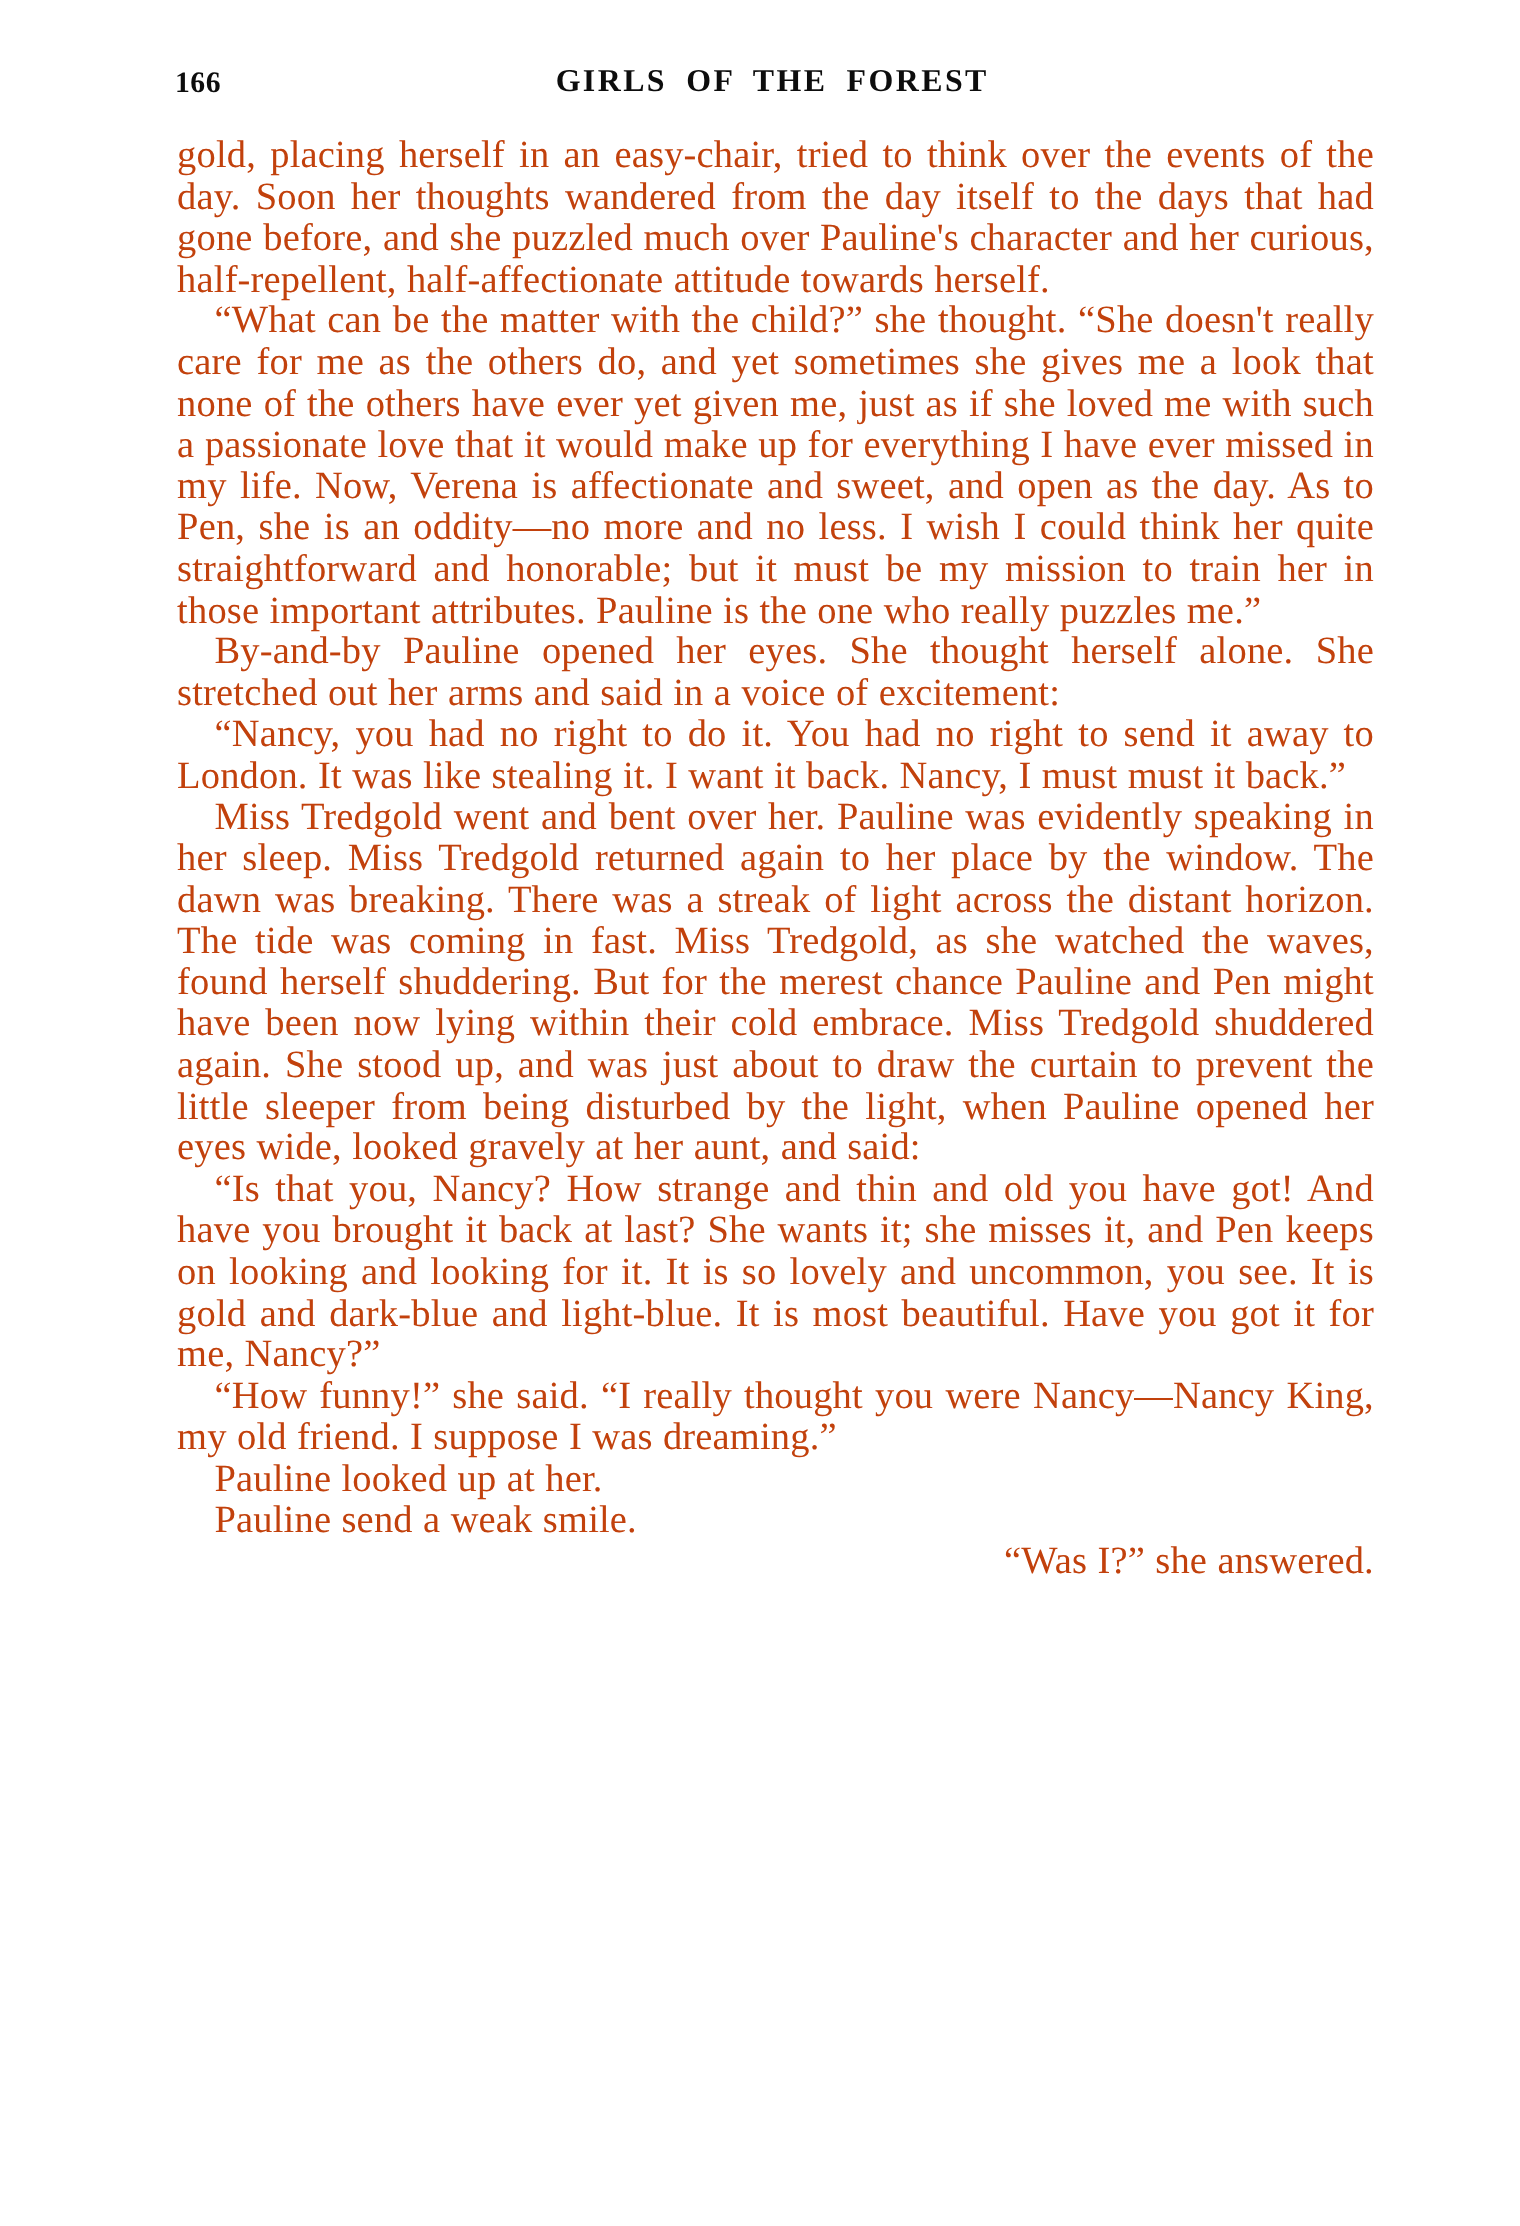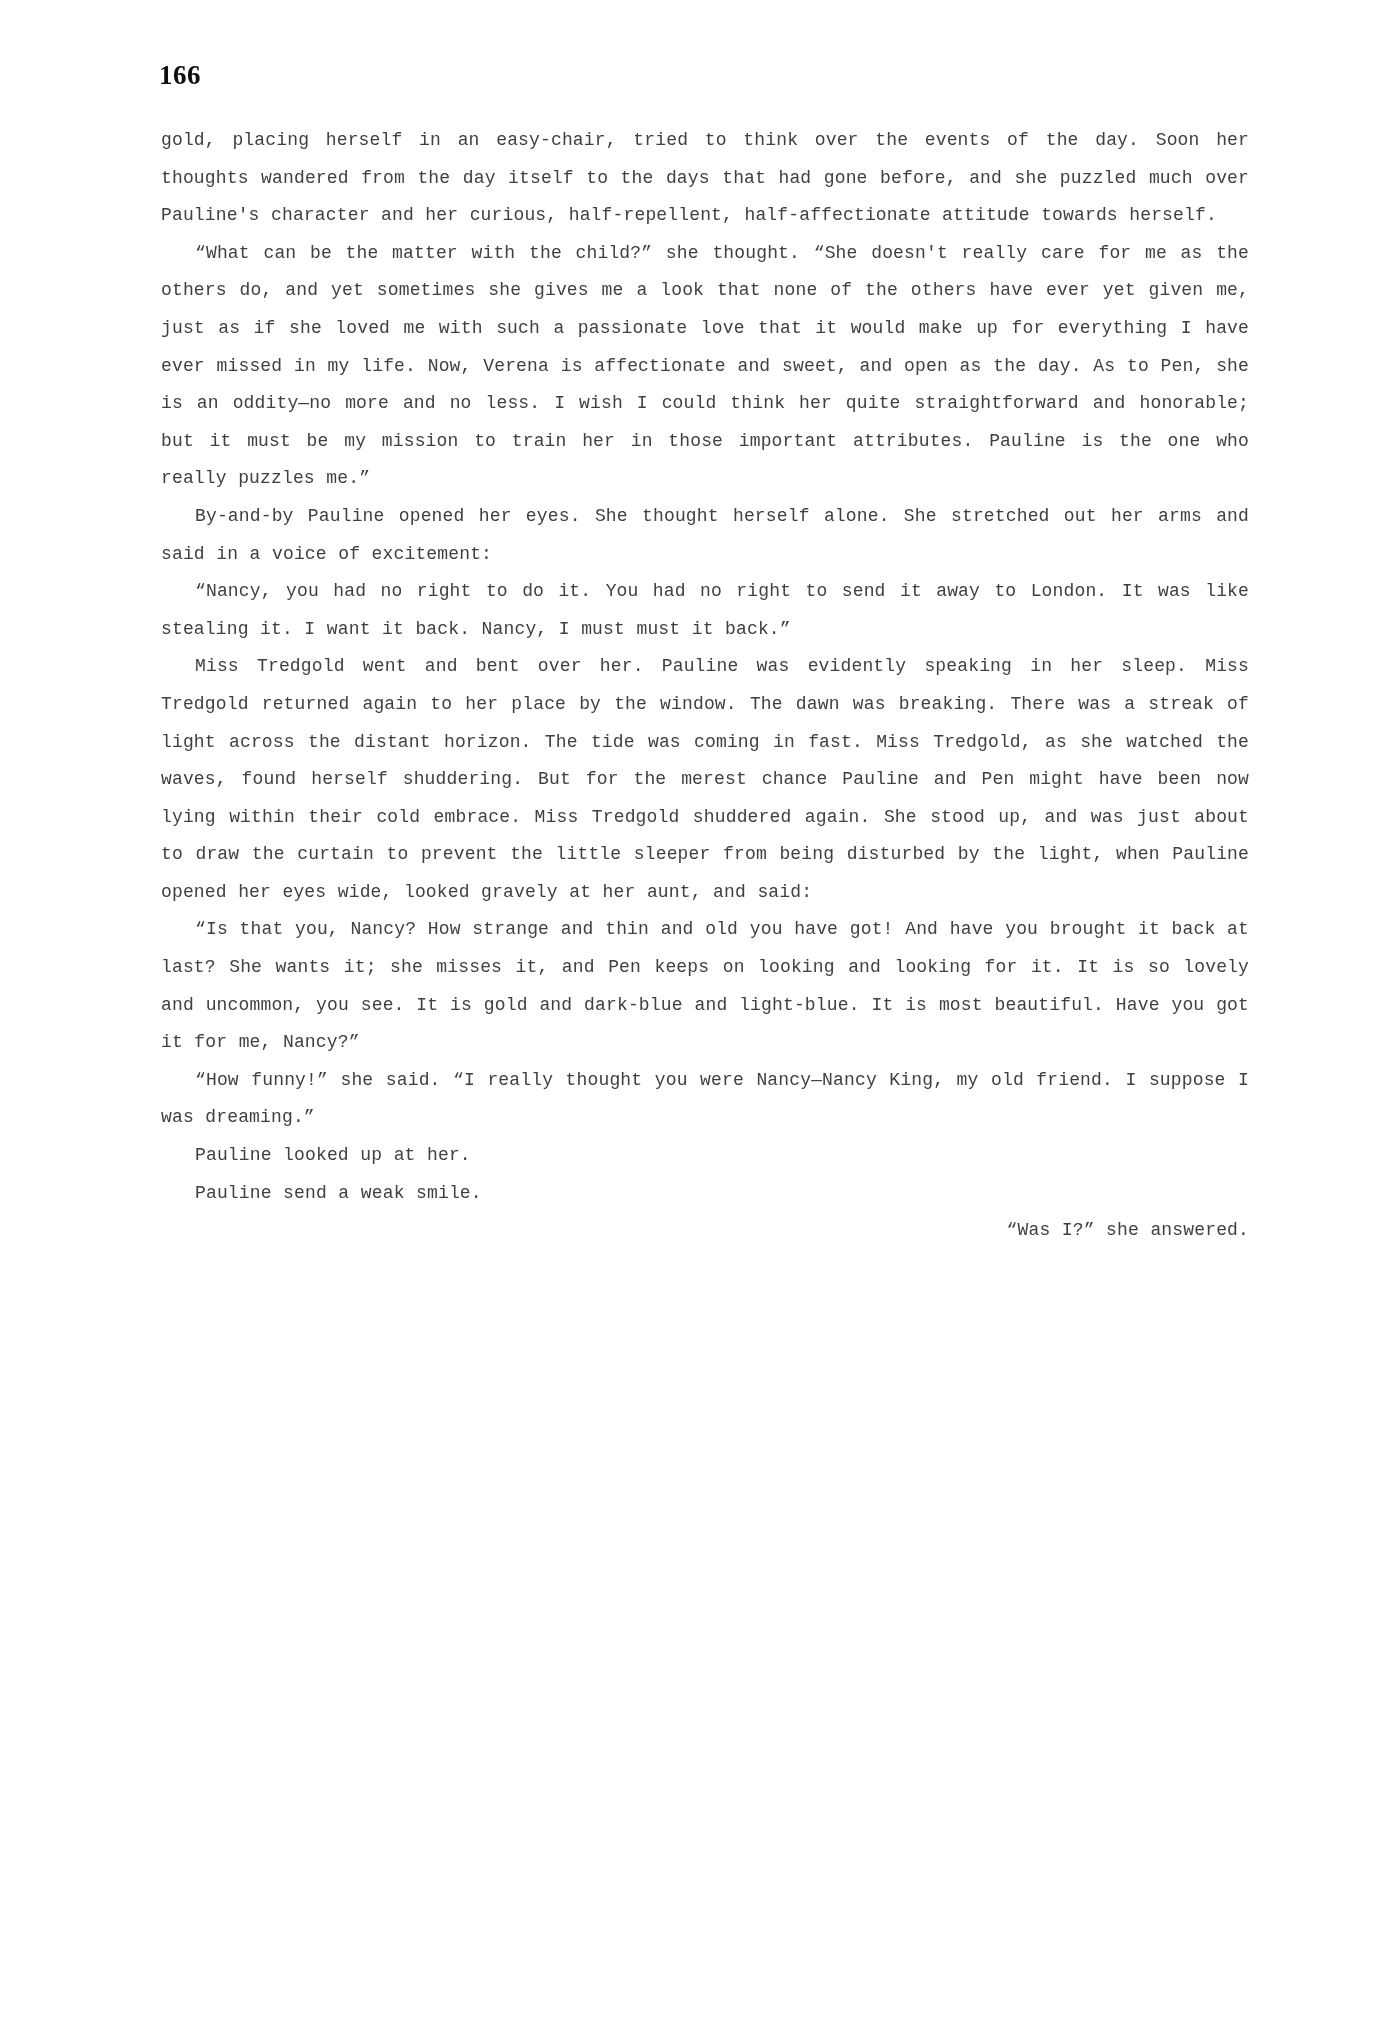--- a/index.html
+++ b/index.html
@@ -49,26 +49,26 @@
     font-weight: bold;
     letter-spacing: 2.2px;
     color: #0d0d0d;
     word-spacing: 8px;
   }
   .body-text {
     position: absolute;
     top: 122px;
     left: 150px;
     width: 1088px;
-    font-family: Liberation Mono, monospace;
-    font-size: 18px;
+    font-family: Liberation Serif, serif;
+    font-size: 35px;
     line-height: 37.6px;
     text-align: justify;
     text-justify: inter-word;
-    color: #404040;
+    color: #c2410c;
     -webkit-font-smoothing: none;
   }
   .body-text p {
     margin: 0;
     text-indent: 34px;
     text-align: justify;
   }
   .body-text p.noindent {
     text-indent: 0;
   }
@@ -81,20 +81,21 @@
     word-spacing: 0.5px;
   }
 </style>
 </head>
 <body>
 
 <div class="page">
 
   <div class="header">
     <div class="folio">166</div>
+    <div class="running-title">GIRLS OF THE FOREST</div>
   </div>
 
   <div class="body-text">
     <p class="noindent">gold, placing herself in an easy-chair, tried to think over the events of the day. Soon her thoughts wandered from the day itself to the days that had gone before, and she puzzled much over Pauline's character and her curious, half-repellent, half-affectionate attitude towards herself.</p>
     <p>“What can be the matter with the child?” she thought. “She doesn't really care for me as the others do, and yet sometimes she gives me a look that none of the others have ever yet given me, just as if she loved me with such a passionate love that it would make up for everything I have ever missed in my life. Now, Verena is affectionate and sweet, and open as the day. As to Pen, she is an oddity—no more and no less. I wish I could think her quite straightforward and honorable; but it must be my mission to train her in those important attributes. Pauline is the one who really puzzles me.”</p>
     <p>By-and-by Pauline opened her eyes. She thought herself alone. She stretched out her arms and said in a voice of excitement:</p>
     <p>“Nancy, you had no right to do it. You had no right to send it away to London. It was like stealing it. I want it back. Nancy, I must must it back.”</p>
     <p>Miss Tredgold went and bent over her. Pauline was evidently speaking in her sleep. Miss Tredgold returned again to her place by the window. The dawn was breaking. There was a streak of light across the distant horizon. The tide was coming in fast. Miss Tredgold, as she watched the waves, found herself shuddering. But for the merest chance Pauline and Pen might have been now lying within their cold embrace. Miss Tredgold shuddered again. She stood up, and was just about to draw the curtain to prevent the little sleeper from being disturbed by the light, when Pauline opened her eyes wide, looked gravely at her aunt, and said:</p>
     <p>“Is that you, Nancy? How strange and thin and old you have got! And have you brought it back at last? She wants it; she misses it, and Pen keeps on looking and looking for it. It is so lovely and uncommon, you see. It is gold and dark-blue and light-blue. It is most beautiful. Have you got it for me, Nancy?”</p>
     <p>“How funny!” she said. “I really thought you were Nancy—Nancy King, my old friend. I suppose I was dreaming.”</p>

